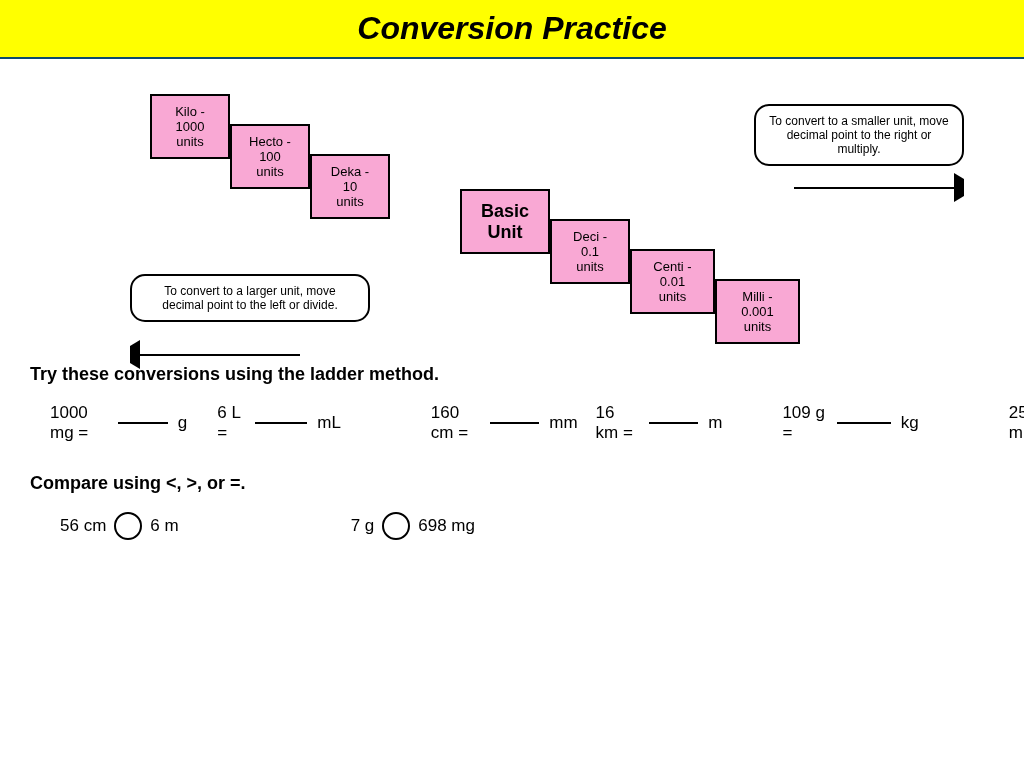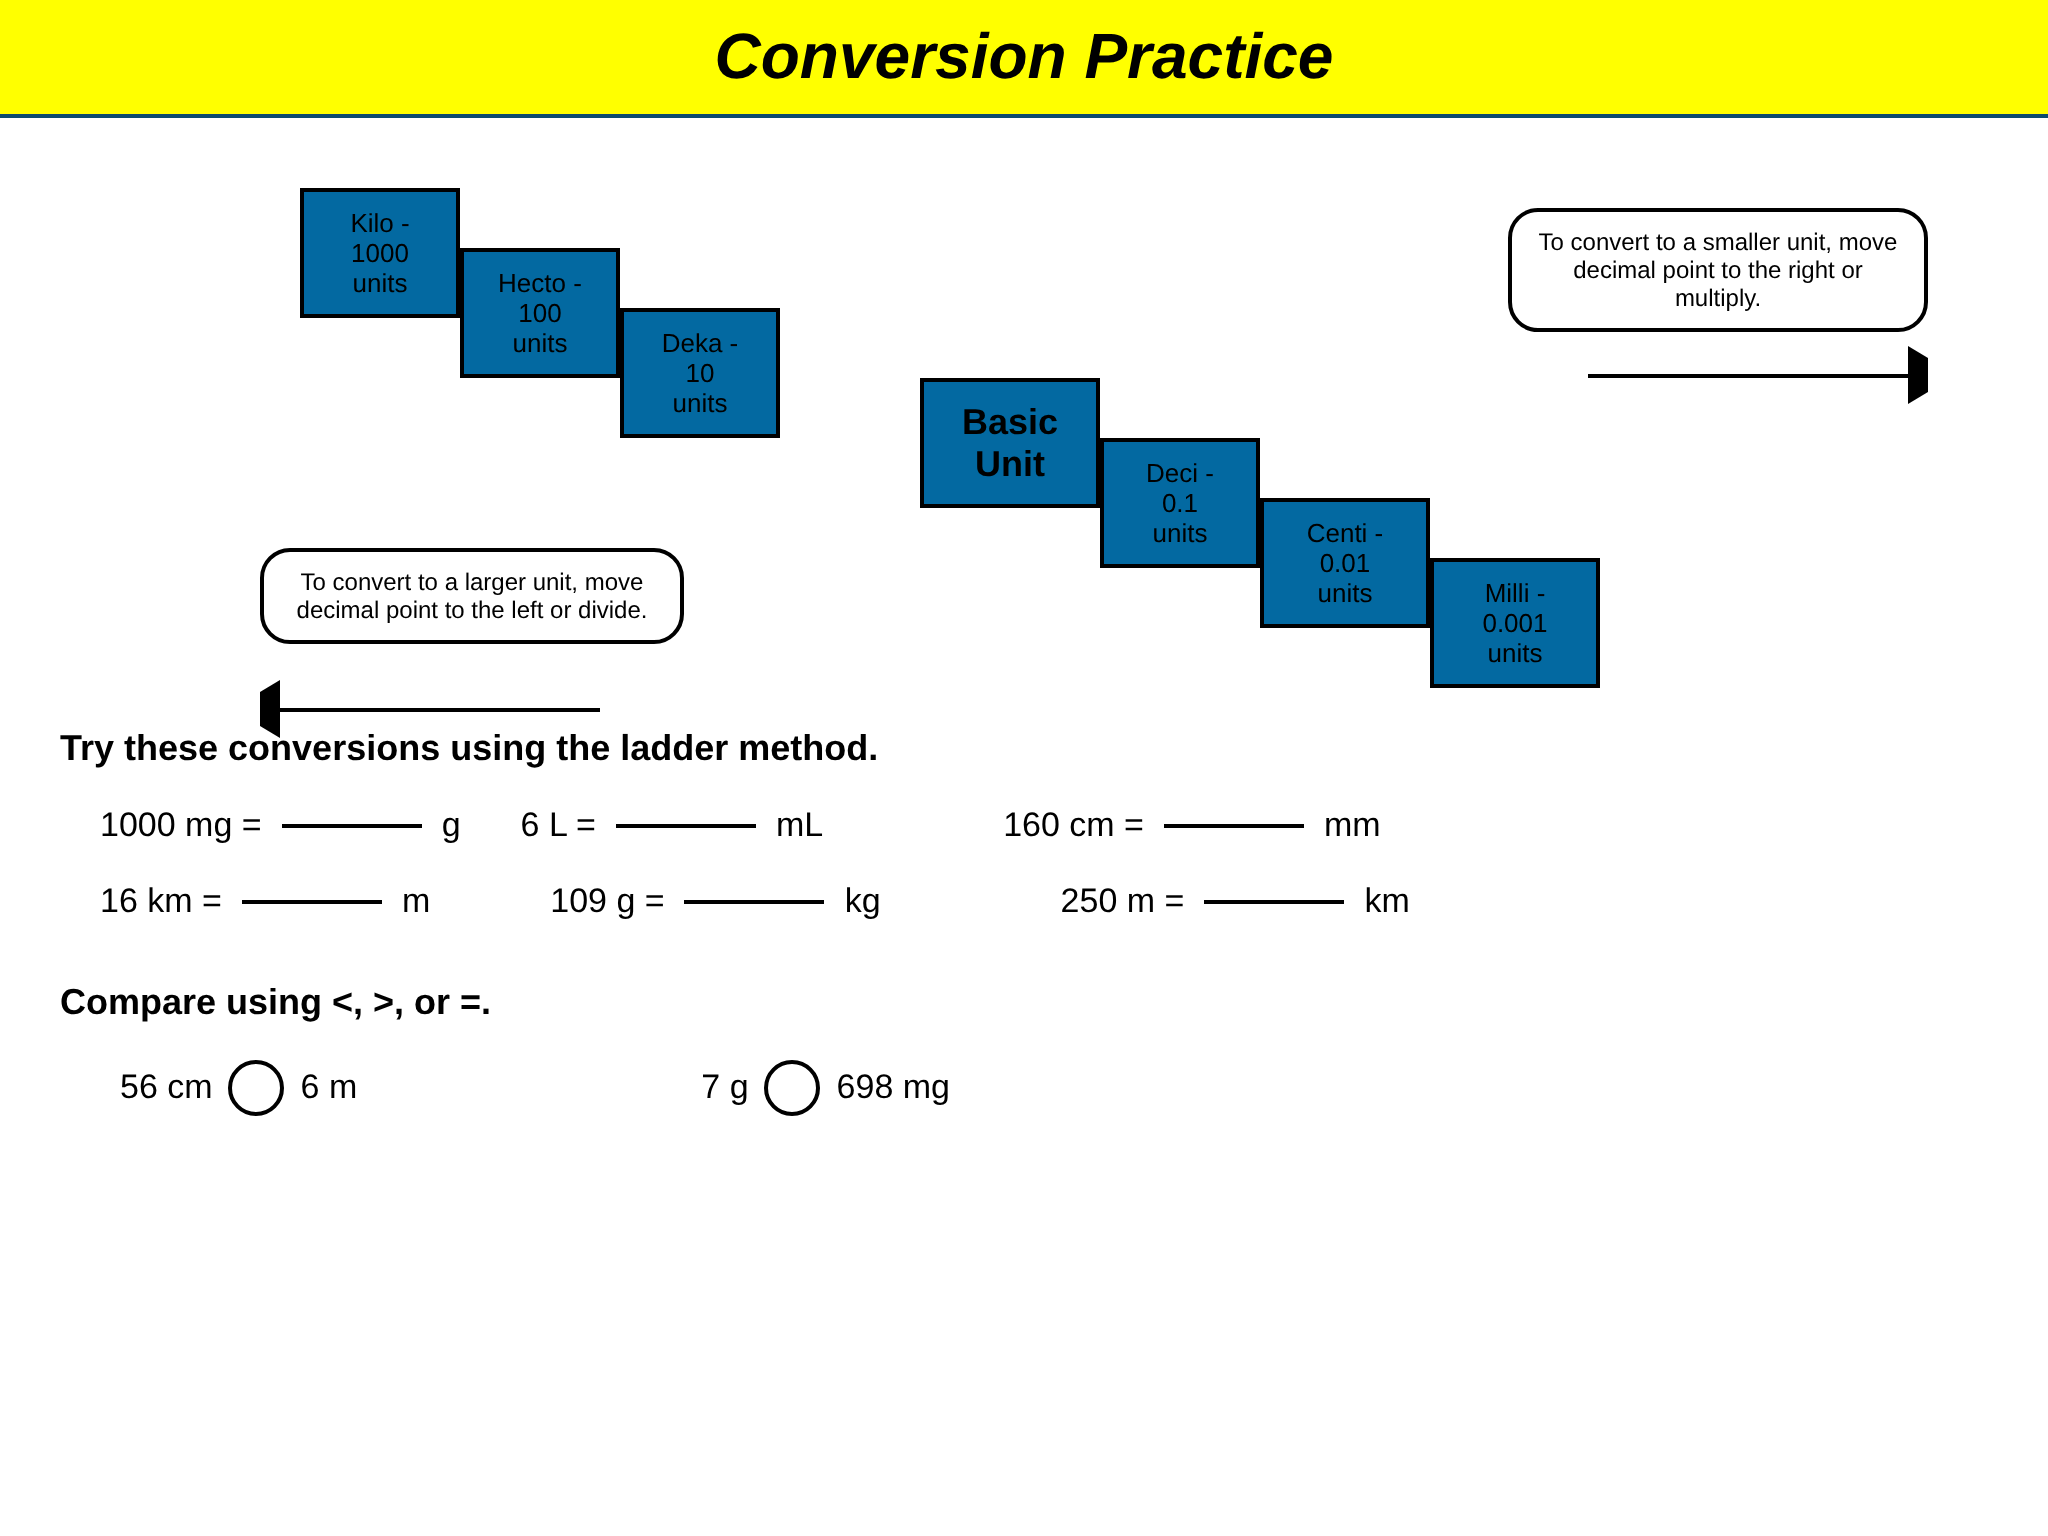--- a/index.html
+++ b/index.html
@@ -37,21 +37,21 @@
     }
 
     .unit-box {
       position: absolute;
       border: 2px solid #000;
       text-align: center;
       font-size: 13px;
       display: flex;
       align-items: center;
       justify-content: center;
-      background: #0369a1;
+      background: #f9a8d4;
     }
 
     
     .box-kilo {
       left: 120px;
       top: 20px;
       width: 80px;
       height: 65px;
     }
     .box-hecto {
@@ -105,21 +105,21 @@
       text-align: center;
     }
     .note-right {
       top: 30px;
       right: 30px;
       width: 210px;
     }
     .note-left {
       left: 100px;
       top: 200px;
-      width: 212px;
+      width: 240px;
     }
 
     .arrow-right {
       position: absolute;
       top: 105px;
       right: 30px;
       width: 170px;
       display: flex;
       align-items: center;
     }
@@ -156,21 +156,21 @@
     }
 
     .section-title {
       font-size: 18px;
       font-weight: bold;
       margin-bottom: 18px;
     }
 
     .conversions-grid {
       display: flex;
-      flex-direction: column;
+      flex-direction: row;
       gap: 18px;
       margin-left: 20px;
     }
 
     .conversion-row {
       display: flex;
       align-items: center;
       gap: 30px;
       font-size: 17px;
     }

